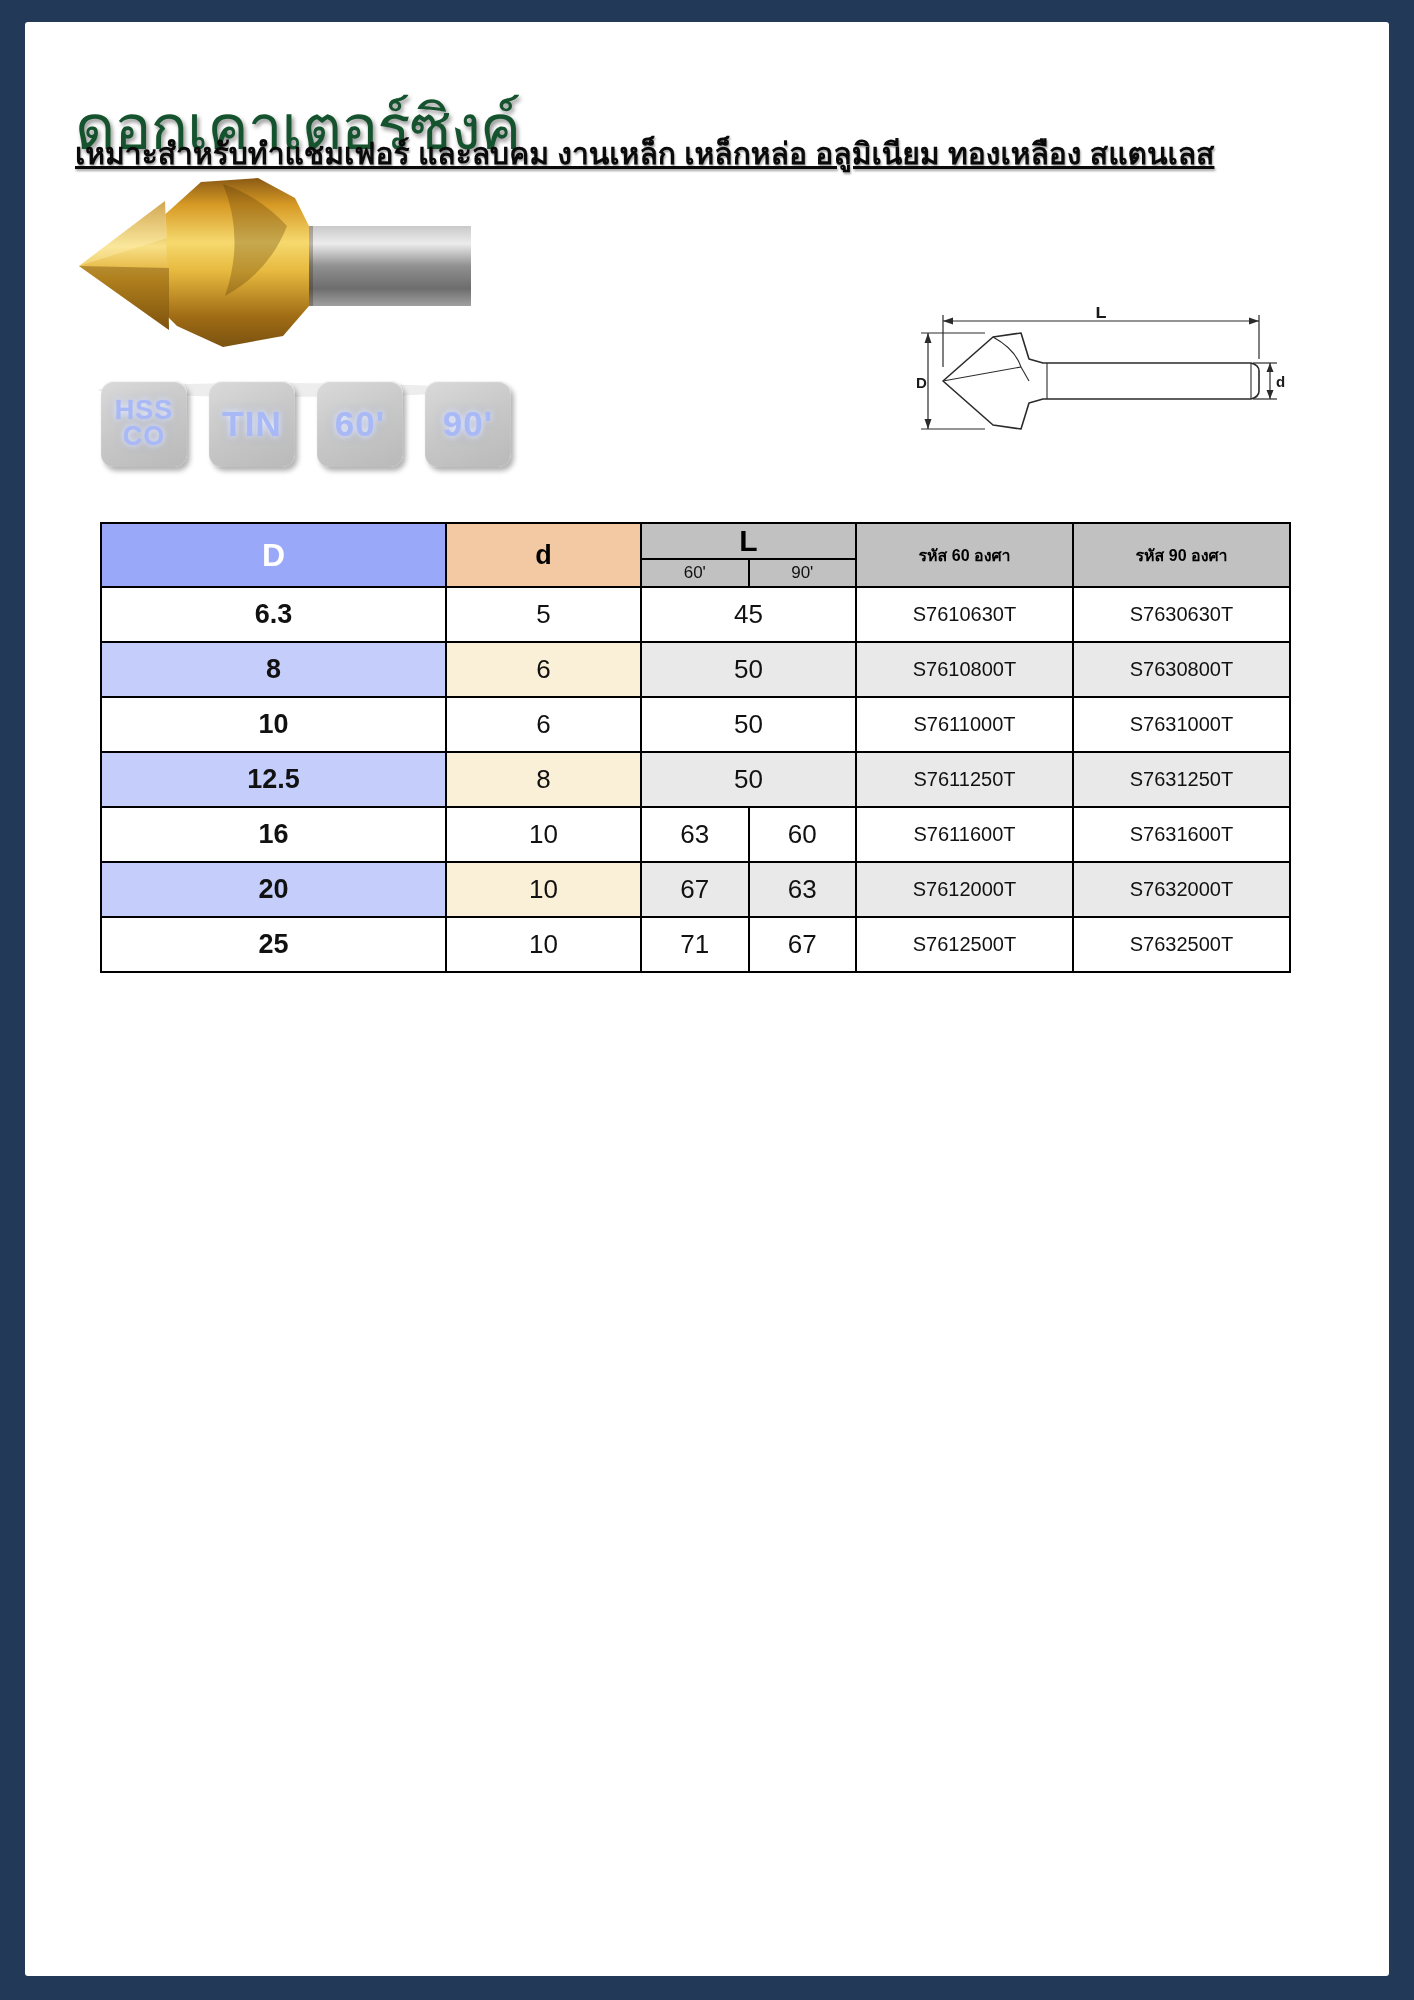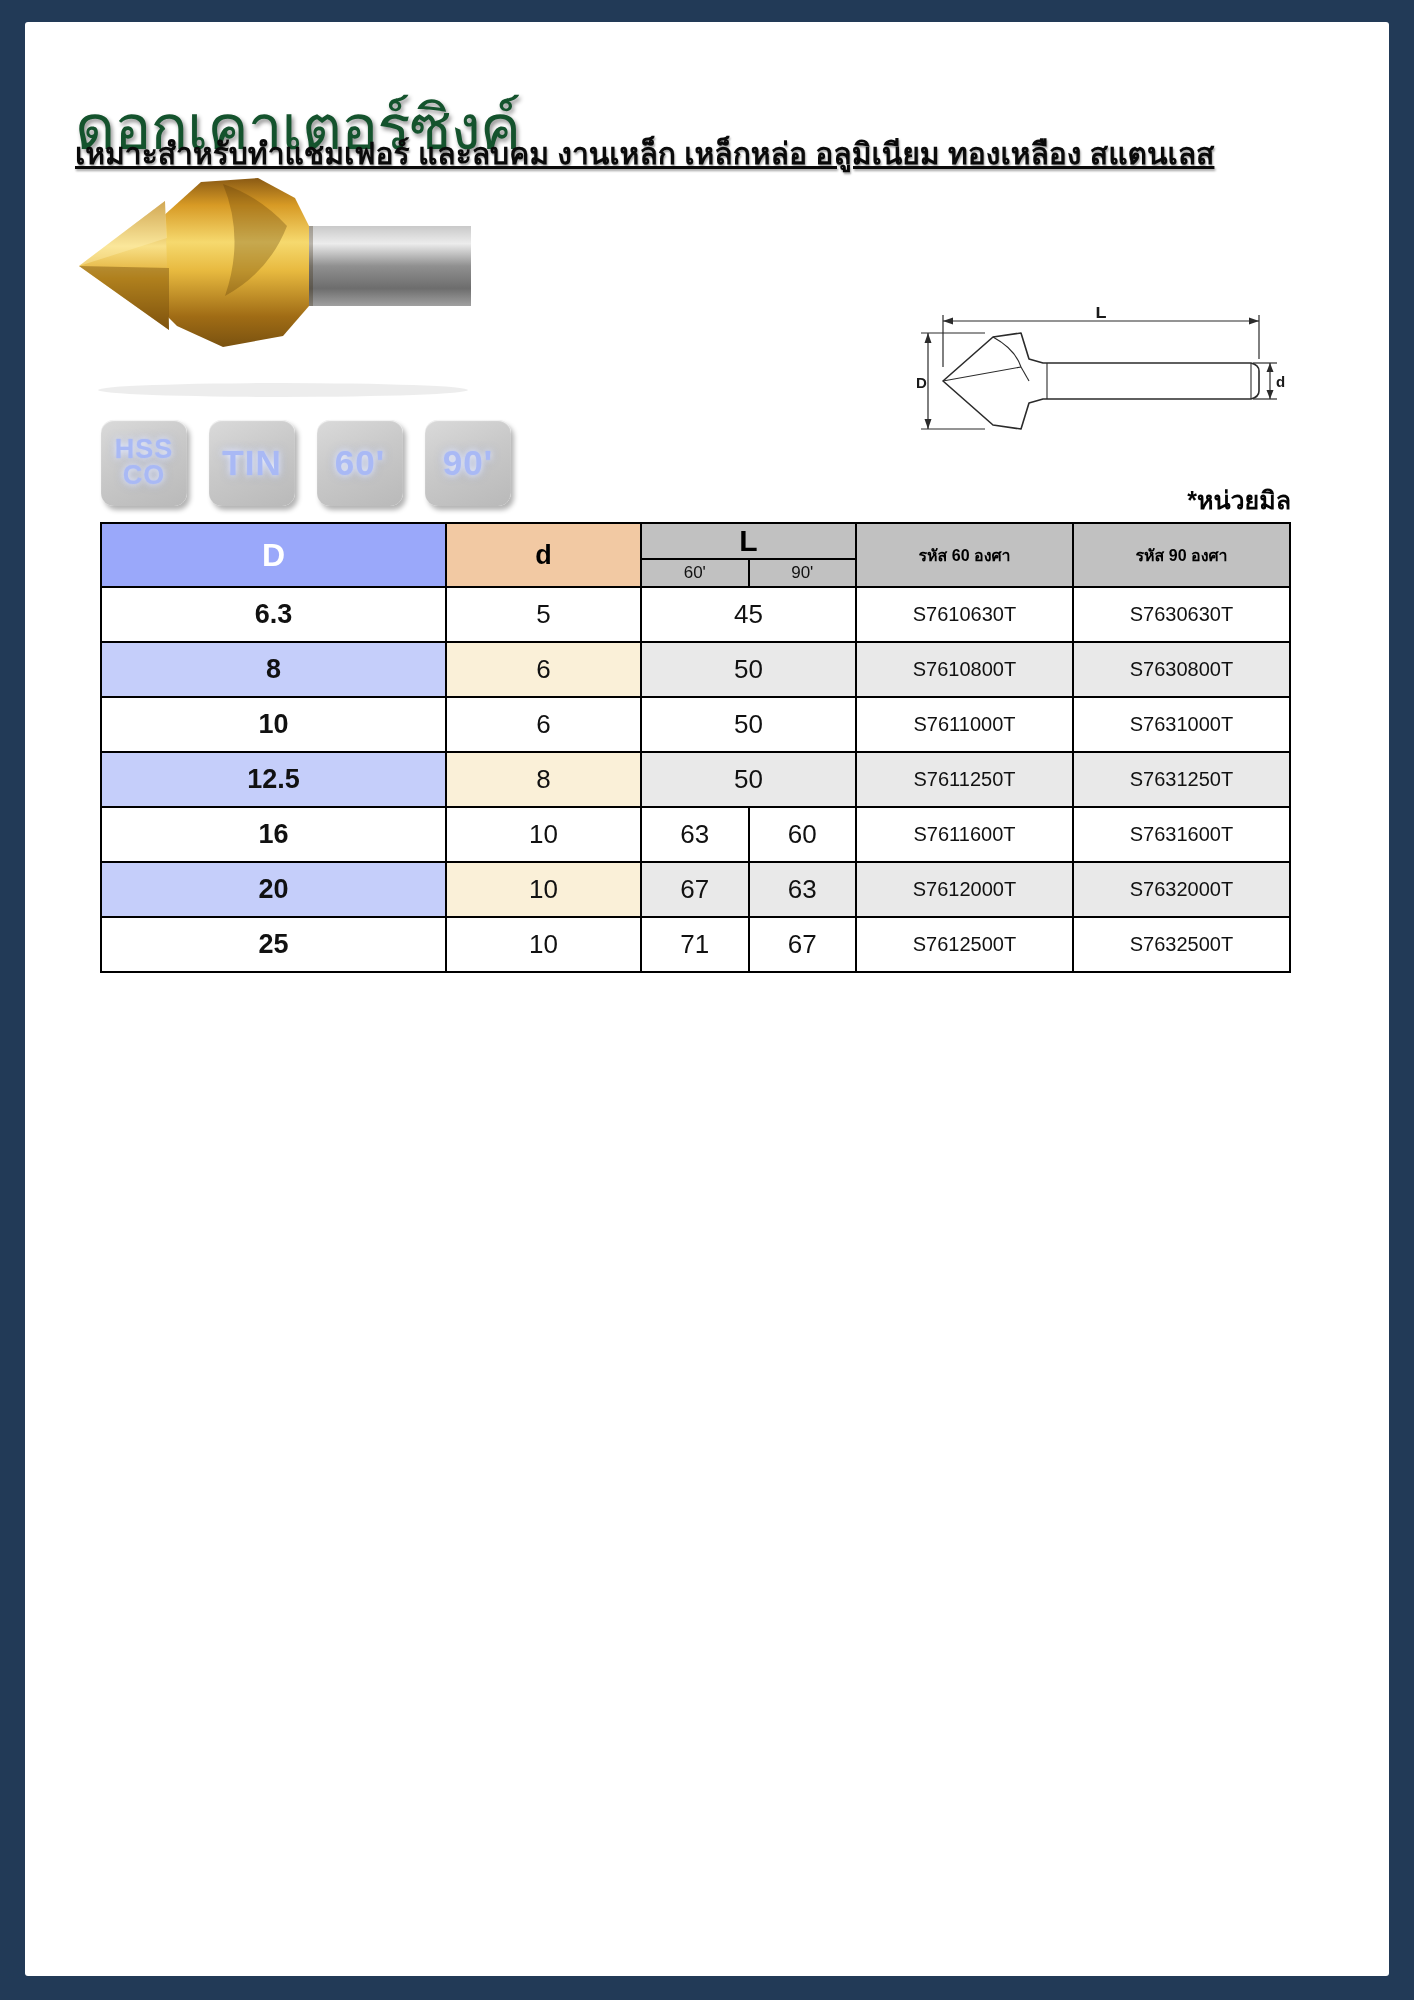--- a/index.html
+++ b/index.html
@@ -22,21 +22,21 @@
 
   .title{position:absolute;left:50px;top:14px;font-size:62px;font-weight:normal;
          letter-spacing:-1px;color:#14532d;
          text-shadow:2px 3px 4px rgba(0,0,0,0.45);white-space:nowrap;}
   .subtitle{position:absolute;left:50px;top:108px;font-size:30px;font-weight:bold;
             color:#0a0a0a;text-shadow:1px 2px 2px rgba(0,0,0,0.35);white-space:nowrap;text-decoration:underline;}
 
   .photo-wrap{position:absolute;left:48px;top:146px;width:398px;height:232px;}
   .drawing-wrap{position:absolute;left:890px;top:285px;width:372px;height:130px;}
 
-  .badges{position:absolute;left:76px;top:398px;display:flex;gap:22px;}
+  .badges{position:absolute;left:76px;top:359px;display:flex;gap:22px;}
   .badge{width:86px;height:86px;border-radius:13px;
          background:linear-gradient(155deg,#dadada 0%,#c9c9c9 45%,#b9b9b9 100%);
          box-shadow:3px 4px 5px rgba(0,0,0,0.30), inset 0 1px 1px rgba(255,255,255,0.8);
          display:flex;flex-direction:column;align-items:center;justify-content:center;
          color:var(--badge-text);font-weight:bold;
          text-shadow:0 0 6px rgba(255,255,255,0.95),0 0 2px #8fa4ef,0 0 10px rgba(143,164,239,0.7);}
   .badge .ln{line-height:0.95;}
   .badge.two .ln{font-size:27px;letter-spacing:1px;}
   .badge.one .ln{font-size:35px;letter-spacing:1px;}
 
@@ -162,21 +162,20 @@
         <span class="ln">TIN</span>
       </div>
       <div class="badge one">
         <span class="ln">60'</span>
       </div>
       <div class="badge one">
         <span class="ln">90'</span>
       </div>
     </div>
 
-    <div class="unit-note">*หน่วยมิล</div>
 
     <table class="spec">
       <thead>
         <tr class="main-hdr">
           <th class="h-D" rowspan="2">D</th>
           <th class="h-d" rowspan="2">d</th>
           <th class="h-L" colspan="2">L</th>
           <th class="h-code" rowspan="2">รหัส 60 องศา</th>
           <th class="h-code" rowspan="2">รหัส 90 องศา</th>
         </tr>

